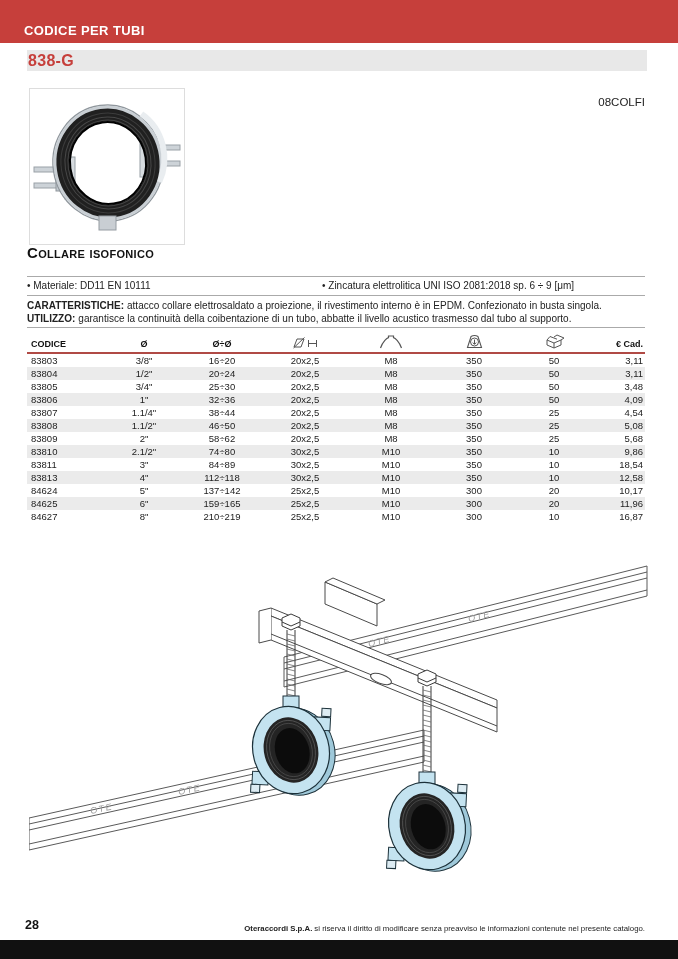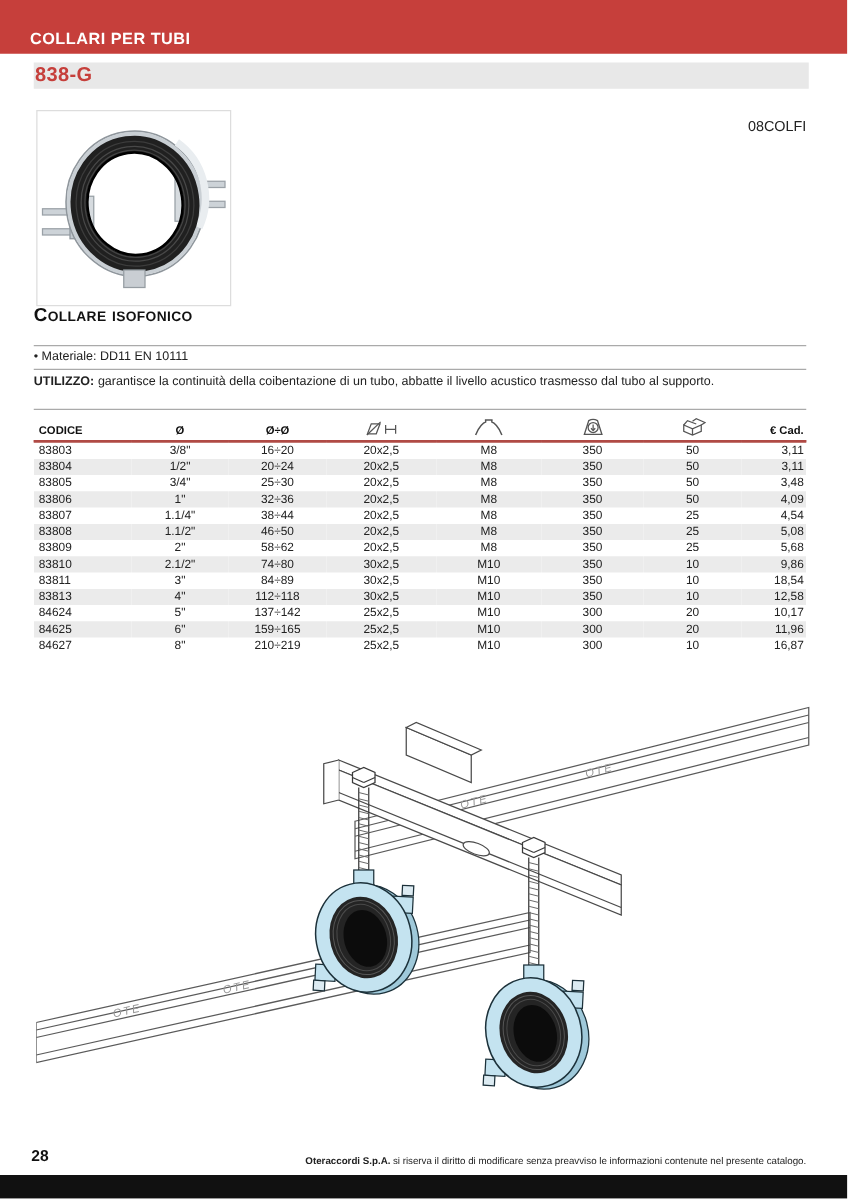--- a/index.html
+++ b/index.html
@@ -58,21 +58,21 @@
   .legal{position:absolute;right:33px;top:924px;font-size:7.8px;color:#222;}
   .legal b{margin-right:2px;}
   .bottom-bar{position:absolute;left:0;top:940px;width:678px;height:19px;background:#111;}
 </style>
 </head>
 <body>
 
 <div class="page">
 
   <header class="topbar">
-    <span class="cat">COLLARI PER TUBI</span>
+    <span class="cat">CODICE PER TUBI</span>
   </header>
 
   <div class="model-band">
     <span class="model">838-G</span>
   </div>
 
   <div class="family-code">08COLFI</div>
 
   <div class="photo-box">
     <svg width="154" height="155" viewBox="0 0 154 155">
@@ -106,24 +106,26 @@
 
       <rect x="69" y="127" width="17" height="14" fill="#c9ced3" stroke="#959ca2" stroke-width="1"></rect>
     </svg>
   </div>
 
   <h2 class="heading">Collare isofonico</h2>
   <div class="rule rule1"></div>
 
   <div class="bullets">
     <span class="b-left">• Materiale: DD11 EN 10111</span>
+    <span class="b-right">• Zincatura elettrolitica UNI ISO 2081:2018 sp. 6 ÷ 9 [μm]</span>
   </div>
   <div class="rule rule2"></div>
 
   <div class="para">
+    <div><b>CARATTERISTICHE:</b><span>attacco collare elettrosaldato a proiezione, il rivestimento interno è in EPDM. Confezionato in busta singola.</span></div>
     <div><b>UTILIZZO:</b><span>garantisce la continuità della coibentazione di un tubo, abbatte il livello acustico trasmesso dal tubo al supporto.</span></div>
   </div>
   <div class="rule rule3"></div>
 
   <div class="spec-table">
     <table>
       <colgroup>
         <col style="width:78px">
           <col style="width:78px">
           <col style="width:78px">

